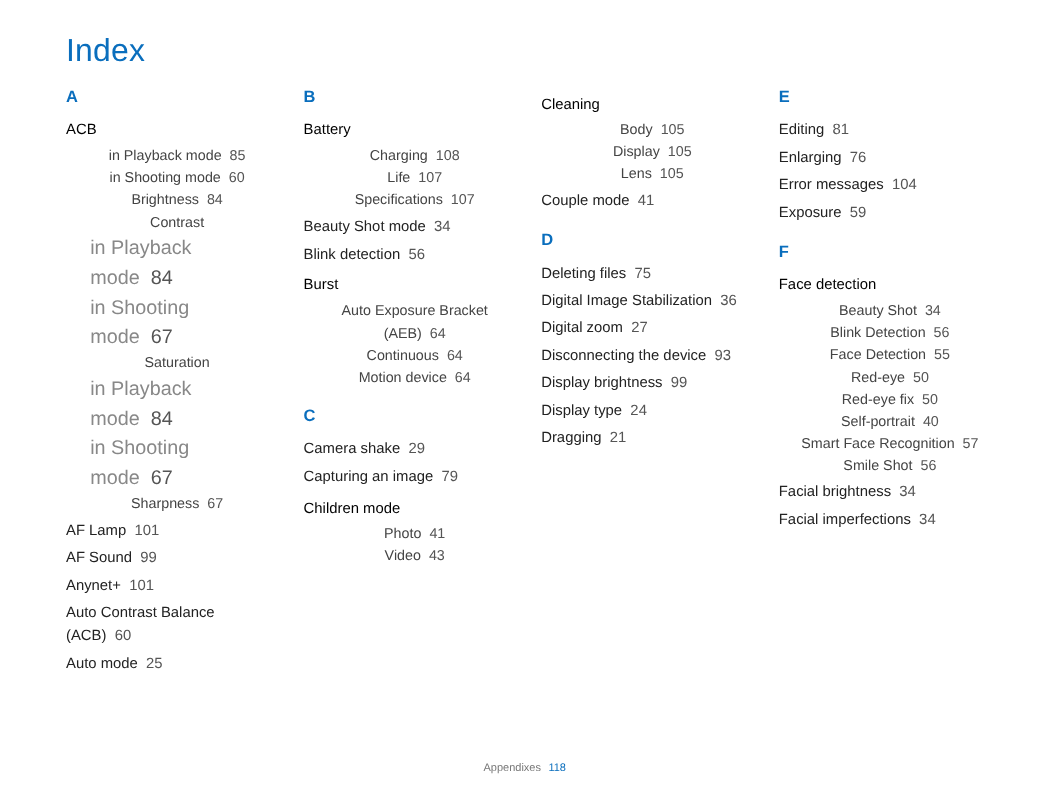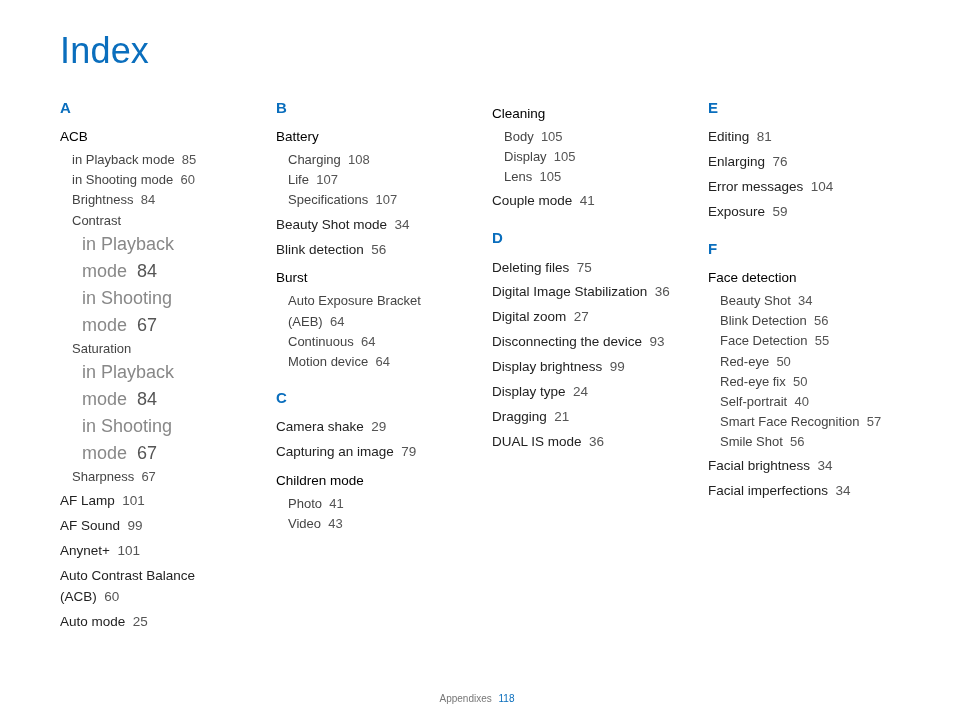--- a/index.html
+++ b/index.html
@@ -8,25 +8,25 @@
     width: 954px;
     height: 720px;
     margin: 0 auto;
     background: #fff;
     position: relative;
     padding: 30px 56px 26px 60px;
     font-family: Arial, Helvetica, sans-serif;
     color: #333;
   }
   .title {
-    font-size: 36px;
+    font-size: 29px;
     font-weight: 400;
     color: #0a6ebd;
     letter-spacing: 0.2px;
-    margin-bottom: 24px;
+    margin-bottom: 14px;
     font-stretch: condensed;
   }
   .columns {
     display: flex;
     gap: 26px;
   }
   .col {
     flex: 1 1 0;
     min-width: 0;
     font-size: 13.5px;
@@ -49,20 +49,21 @@
     margin: 4px 0 4px 0;
   }
   .pg {
     color: #555;
   }
   .sub {
     padding-left: 12px;
     color: #444;
     font-size: 13px;
     line-height: 1.55;
+    text-align: center;
   }
   .sub2 {
     padding-left: 22px;
     color: #888;
     font-size: 18px;
     line-height: 1.5;
   }
   .footer {
     position: absolute;
     bottom: 16px;
@@ -129,21 +130,20 @@
         <div class="sub"><span>Lens</span>&nbsp;&nbsp;<span class="pg">105</span></div>
         <div class="entry-line"><span>Couple mode</span>&nbsp;&nbsp;<span class="pg">41</span></div>
         <div class="letter">D</div>
         <div class="entry-line"><span>Deleting files</span>&nbsp;&nbsp;<span class="pg">75</span></div>
         <div class="entry-line"><span>Digital Image Stabilization</span>&nbsp;&nbsp;<span class="pg">36</span></div>
         <div class="entry-line"><span>Digital zoom</span>&nbsp;&nbsp;<span class="pg">27</span></div>
         <div class="entry-line"><span>Disconnecting the device</span>&nbsp;&nbsp;<span class="pg">93</span></div>
         <div class="entry-line"><span>Display brightness</span>&nbsp;&nbsp;<span class="pg">99</span></div>
         <div class="entry-line"><span>Display type</span>&nbsp;&nbsp;<span class="pg">24</span></div>
         <div class="entry-line"><span>Dragging</span>&nbsp;&nbsp;<span class="pg">21</span></div>
-        <div class="entry-line"><span>DUAL IS mode</span>&nbsp;&nbsp;<span class="pg">36</span></div>
       </div>
       <div class="col">
         <div class="letter first">E</div>
         <div class="entry-line"><span>Editing</span>&nbsp;&nbsp;<span class="pg">81</span></div>
         <div class="entry-line"><span>Enlarging</span>&nbsp;&nbsp;<span class="pg">76</span></div>
         <div class="entry-line"><span>Error messages</span>&nbsp;&nbsp;<span class="pg">104</span></div>
         <div class="entry-line"><span>Exposure</span>&nbsp;&nbsp;<span class="pg">59</span></div>
         <div class="letter">F</div>
         <div class="entry-head">Face detection</div>
         <div class="sub"><span>Beauty Shot</span>&nbsp;&nbsp;<span class="pg">34</span></div>

